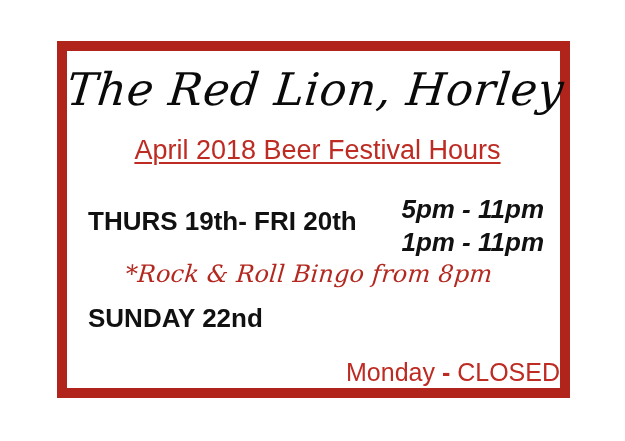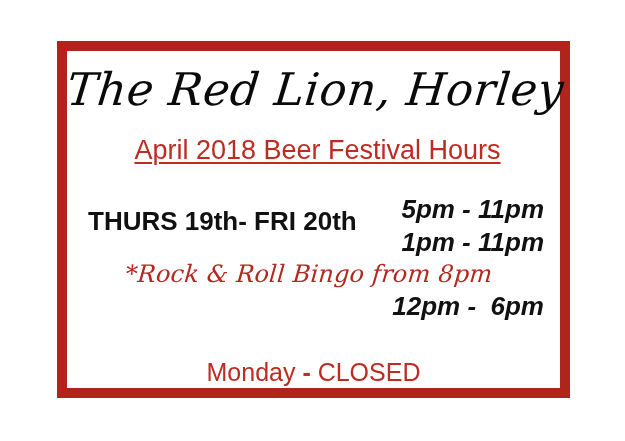--- a/index.html
+++ b/index.html
@@ -128,21 +128,21 @@
     white-space: nowrap;
     padding-right: 14px;
   }
 
   
   #footer {
     position: absolute;
     left: 0;
     right: 0;
     top: 306px;
-    text-align: center;
+    text-align: right;
     color: #bd2b22;
     font-family: "Liberation Sans", sans-serif;
     font-size: 25px;
     line-height: 30px;
     font-weight: 400;
     white-space: pre;
   }
   #footer .sep {
     font-weight: bold;
   }
@@ -167,21 +167,21 @@
           <span class="time">5pm - 11pm</span>
         </div>
 
         <div class="row">
           <span class="time">1pm - 11pm</span>
         </div>
 
         <div class="note">*Rock &amp; Roll Bingo from 8pm</div>
 
         <div class="row">
-          <span class="time">12pm -  6pm</span>
+          <span class="day">SUNDAY 22nd</span>
         </div>
 
       </div>
 
       <div id="footer"><span>Monday </span><span class="sep">-</span><span> CLOSED</span></div>
 
     </div>
   </div>
 </div>
 

